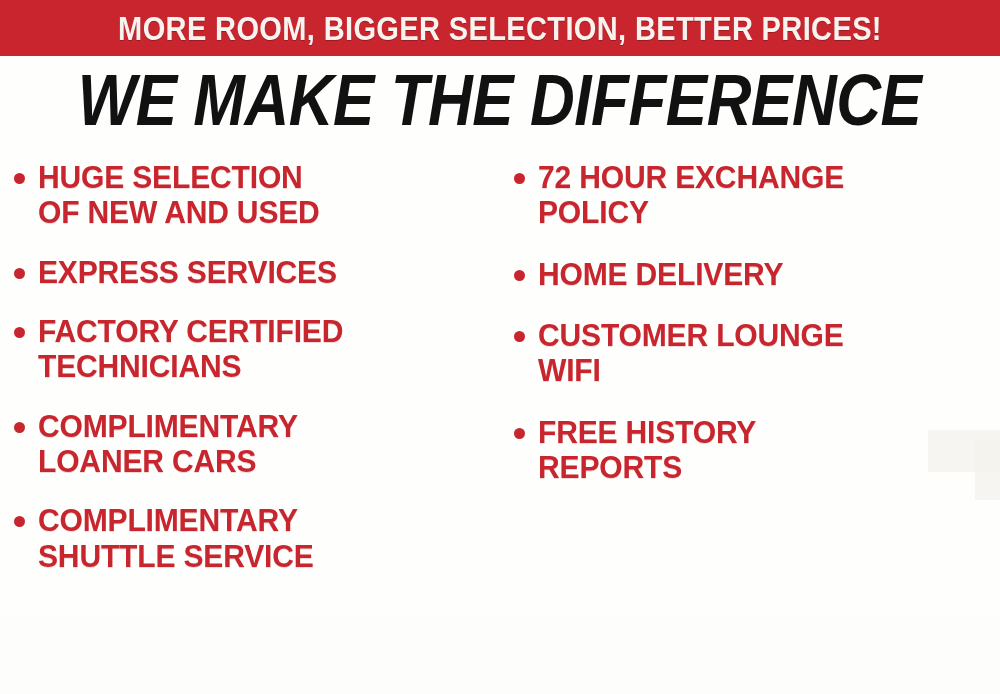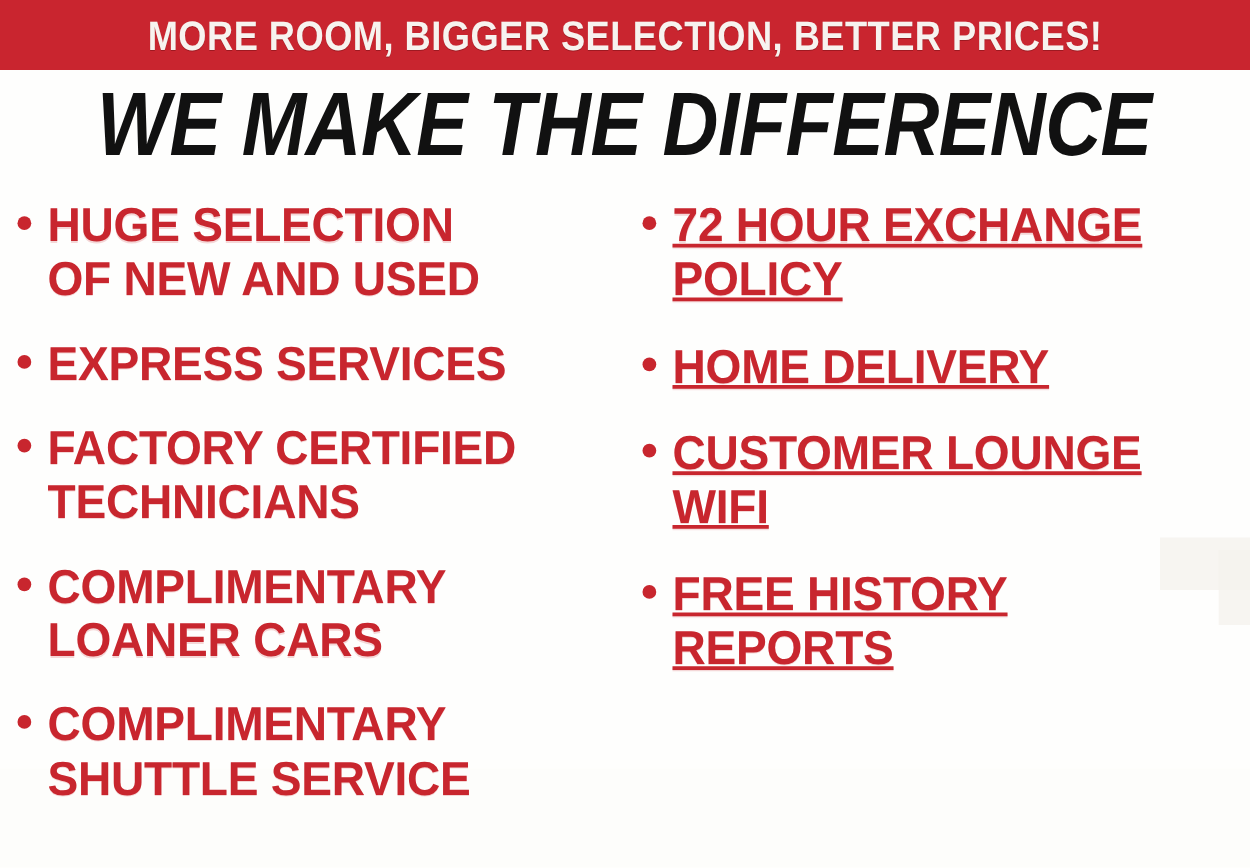--- a/index.html
+++ b/index.html
@@ -91,26 +91,26 @@
   }
   .col-left  { left: 14px;  width: 486px; }
   .col-right { left: 514px; width: 486px; }
 
   .bullet-item {
     display: flex;
     align-items: flex-start;
     color: #c8262e;
     font-family: "Liberation Sans", sans-serif;
     font-weight: bold;
-    font-size: 38px;
+    font-size: 31px;
     line-height: 1.14;
     letter-spacing: -0.2px;
   }
   .col-left  .bullet-item { margin-bottom: 24px; }
-  .col-right .bullet-item { margin-bottom: 26px; text-decoration: underline; }
+  .col-right .bullet-item { margin-bottom: 26px; }
 
   .dot {
     flex: 0 0 auto;
     width: 11px;
     height: 11px;
     border-radius: 50%;
     background: #c8262e;
     margin-top: 13px;
     margin-right: 13px;
   }

